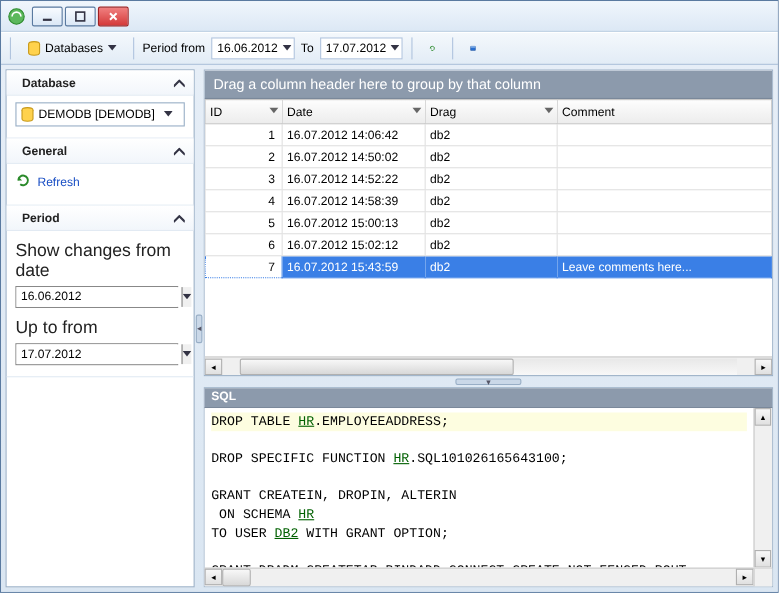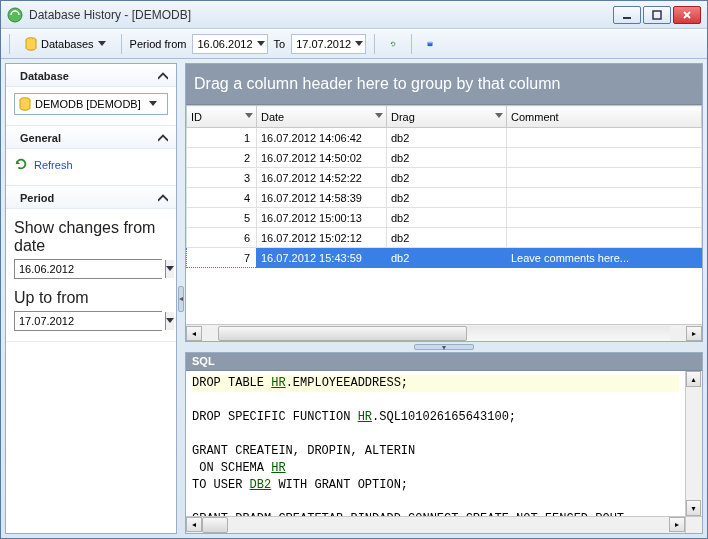--- a/index.html
+++ b/index.html
@@ -31,21 +31,21 @@
 .link-row { display: flex; align-items: center; gap: 6px; padding: 2px 0; }
 .link-row a { color: #1a4fc4; text-decoration: none; font-size: 11px; }
 .field-lbl { font-size: 16px; color: #222; margin-top: 4px; margin-bottom: 4px; display: block; }
 .date-input { display: flex; border: 1px solid #888; height: 20px; background: #fff; width: 148px; }
 .date-input input { border: 0; flex: 1; padding: 0 4px; font-size: 11px; outline: none; }
 .date-input .caret { width: 16px; border-left: 1px solid #888; display: flex; align-items: center; justify-content: center; background: #f0f0f0; }
 .splitter-v { width: 8px; display: flex; align-items: center; justify-content: center; cursor: ew-resize; }
 .splitter-v .nub { width: 6px; height: 26px; background: #cad8e8; border: 1px solid #98aec6; border-radius: 2px; display: flex; align-items: center; justify-content: center; font-size: 8px; color: #556; }
 .main { flex: 1; display: flex; flex-direction: column; gap: 0; overflow: hidden; }
 .grid-wrap { flex: 1; background: #fff; border: 1px solid #98aec6; display: flex; flex-direction: column; overflow: hidden; }
-.grouphdr { height: 41px; background: #8c9aac; color: #fff; font-size: 16px; display: flex; align-items: center; padding: 0 8px; border-bottom: 1px solid #7a889a; }
+.grouphdr { height: 26px; background: #8c9aac; color: #fff; font-size: 13px; display: flex; align-items: center; padding: 0 8px; border-bottom: 1px solid #7a889a; }
 .grid { flex: 1; overflow: hidden; display: flex; flex-direction: column; }
 table { border-collapse: collapse; width: 100%; table-layout: fixed; }
 th { background: linear-gradient(#fdfdfd,#ececec); border: 1px solid #c8c8c8; font-weight: normal; text-align: left; padding: 3px 4px; font-size: 11px; position: relative; height: 22px; }
 th .hdr-caret { position: absolute; right: 2px; top: 4px; }
 td { border: 1px solid #e0e0e0; padding: 2px 4px; font-size: 11px; height: 20px; white-space: nowrap; overflow: hidden; }
 td.id { text-align: right; padding-right: 6px; }
 tr.sel td { background: #3a7fe6; color: #fff; border-color: #3a7fe6; }
 tr.sel td.id { background: #fff; color: #000; border: 1px dotted #3a7fe6; }
 .grid-scroll-h { height: 17px; background: #f0f0f0; border-top: 1px solid #c8c8c8; display: flex; align-items: center; }
 .scroll-track { flex: 1; height: 15px; background: linear-gradient(#e8e8e8,#f8f8f8); position: relative; margin: 0 16px; }
@@ -72,21 +72,20 @@
 <body>
 
 <div class="window">
   <div class="titlebar">
     <span class="ticon">
       <svg width="16" height="16" viewBox="0 0 16 16">
           <circle cx="8" cy="8" r="7" fill="#5cb85c" stroke="#2e8b2e"></circle>
           <path d="M4 8a4 4 0 0 1 8 0" fill="none" stroke="#fff" stroke-width="1.5"></path>
         </svg>
     </span>
-    <span class="title">Database History - [DEMODB]</span>
     <div class="winbtns">
       <div class="winbtn">
           <svg width="10" height="10">
             <rect x="1" y="7" width="8" height="2" fill="#334"></rect>
           </svg>
         </div>
       <div class="winbtn">
           <svg width="10" height="10">
             <rect x="1" y="1" width="8" height="8" fill="none" stroke="#334" stroke-width="1.5"></rect>
           </svg>

